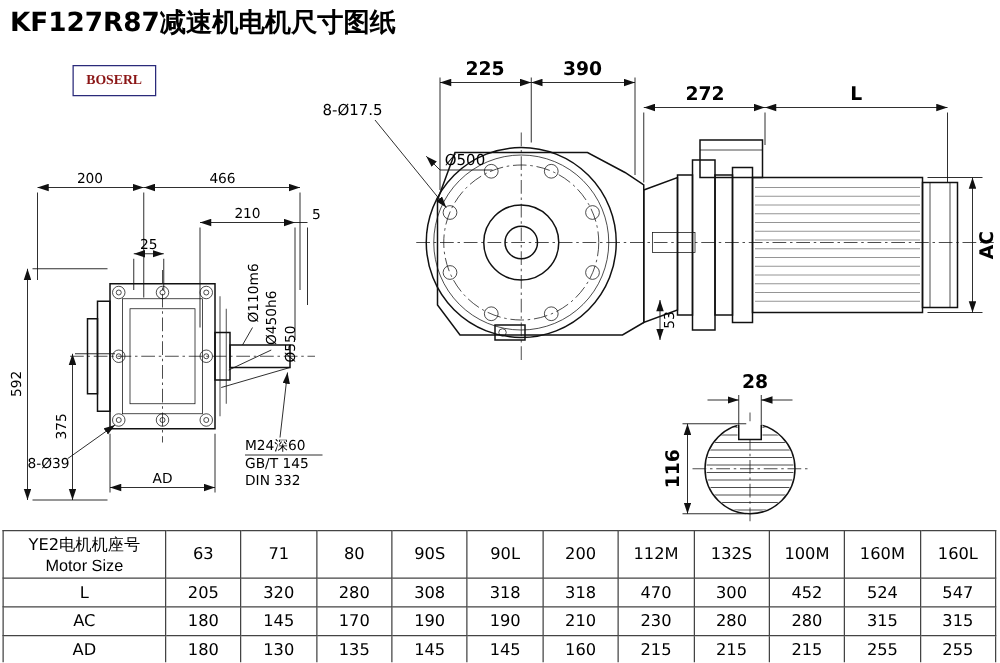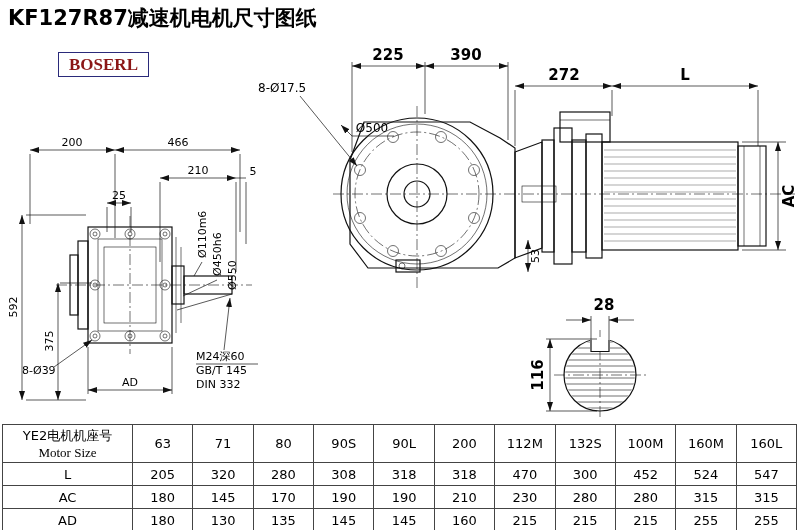--- a/index.html
+++ b/index.html
@@ -1,39 +1,39 @@
 <!DOCTYPE html>
 <html><head>
 <meta charset="utf-8">
 <style>
   html,body{margin:0;padding:0;background:#fff;}
   .page{position:relative;width:800px;height:530px;background:#fff;overflow:hidden;
         font-family:"DejaVu Sans","Liberation Sans",sans-serif;}
   .title{position:absolute;left:8px;top:4px;margin:0;font-size:21px;font-weight:700;color:#000;}
   .logo{position:absolute;left:58px;top:52px;border:1.5px solid #2a2a7a;padding:1px 10px;
-        font-family:"Liberation Serif","DejaVu Serif",serif;font-size:17px;font-weight:700;
+        font-family:"Liberation Serif","DejaVu Serif",serif;font-size:11px;font-weight:700;
         color:#8b1616;line-height:21px;background:#fff;}
   svg.drawing{position:absolute;left:0;top:30px;}
   
   .s{stroke:#111;stroke-width:1.2;fill:none}
   .t{stroke:#111;stroke-width:0.6;fill:none}
   .f{stroke:#555;stroke-width:0.5;fill:none}
   .d{stroke:#111;stroke-width:0.7;fill:none}
   .c{stroke:#111;stroke-width:0.6;fill:none;stroke-dasharray:11 3 2 3}
   .txt{font:11px "DejaVu Sans",sans-serif;fill:#000}
   .txt12{font:12px "DejaVu Sans",sans-serif;fill:#000}
   .txtb{font:600 15px "DejaVu Sans",sans-serif;fill:#000}
   
   .sheet-table{position:absolute;left:2px;top:424px;width:795px;border-collapse:collapse;
                table-layout:fixed;background:#fff;}
   .sheet-table th,.sheet-table td{border:1px solid #444;text-align:center;vertical-align:middle;
                padding:0;font:13px "DejaVu Sans",sans-serif;color:#000;height:22px;font-weight:400;
                overflow:hidden;white-space:nowrap;}
   .sheet-table thead th{height:37px;}
-  .mono{font-family:Liberation Serif, serif;font-size:13px;}
+  .mono{font-family:Liberation Sans, sans-serif;font-size:13px;}
 </style>
 </head>
 <body>
 
 <div class="page">
 
   <h1 class="title">KF127R87减速机电机尺寸图纸</h1>
   <div class="logo">
     <span>BOSERL</span>
   </div>

